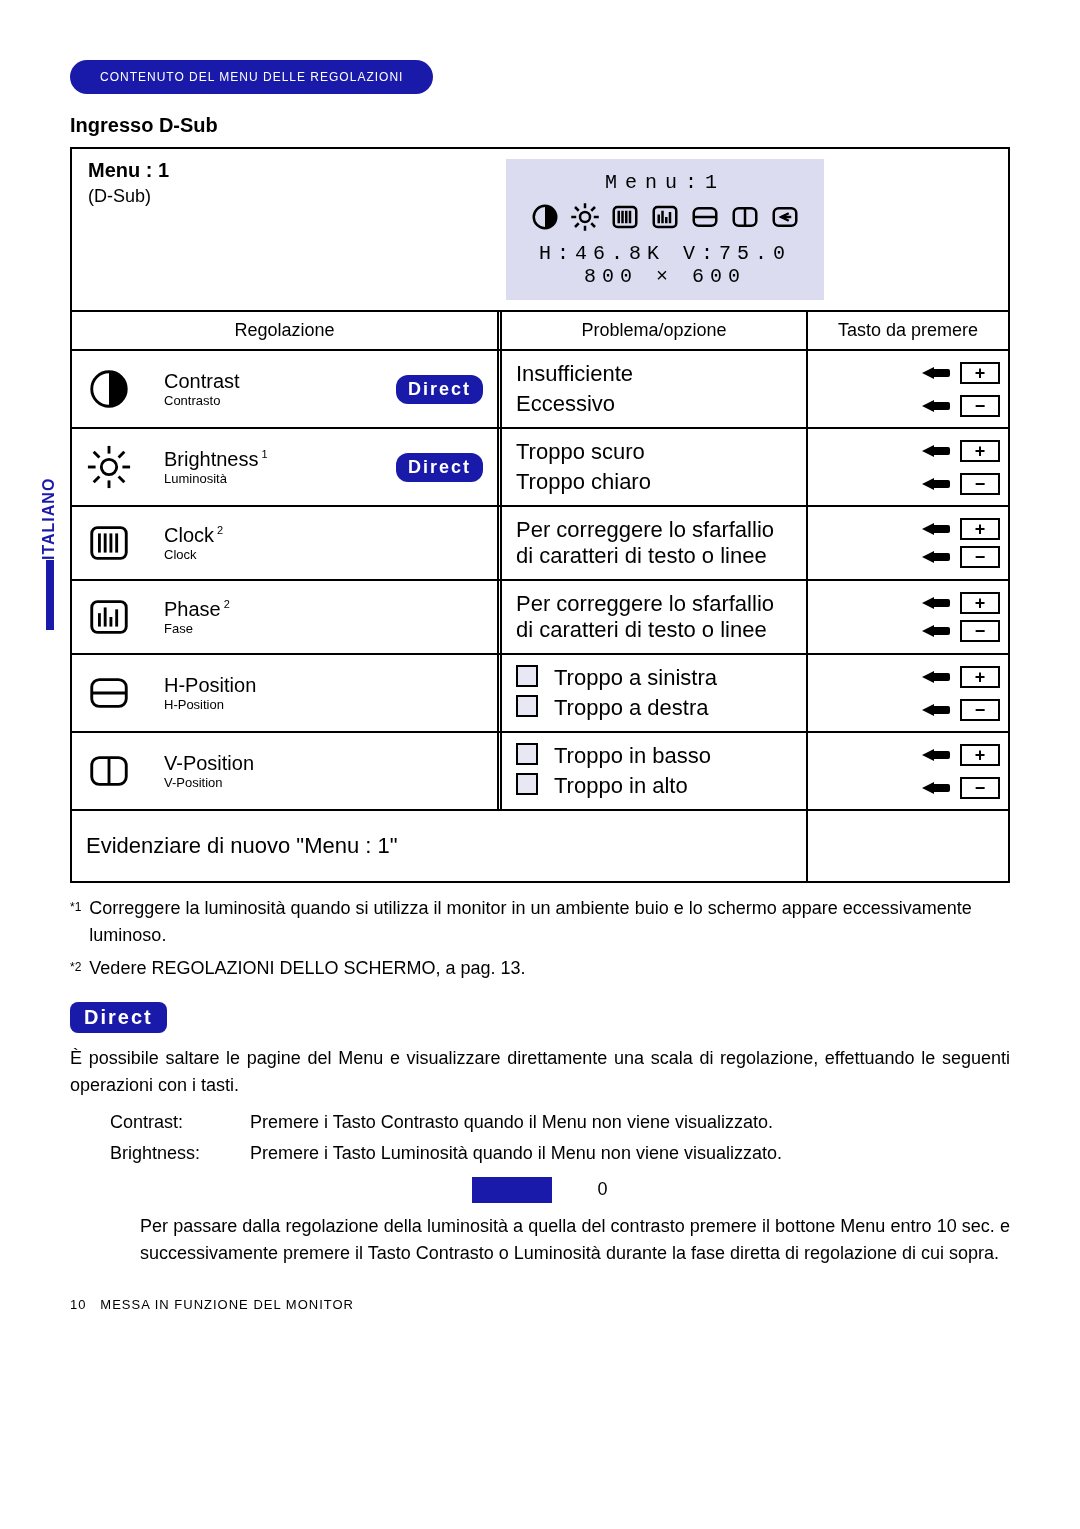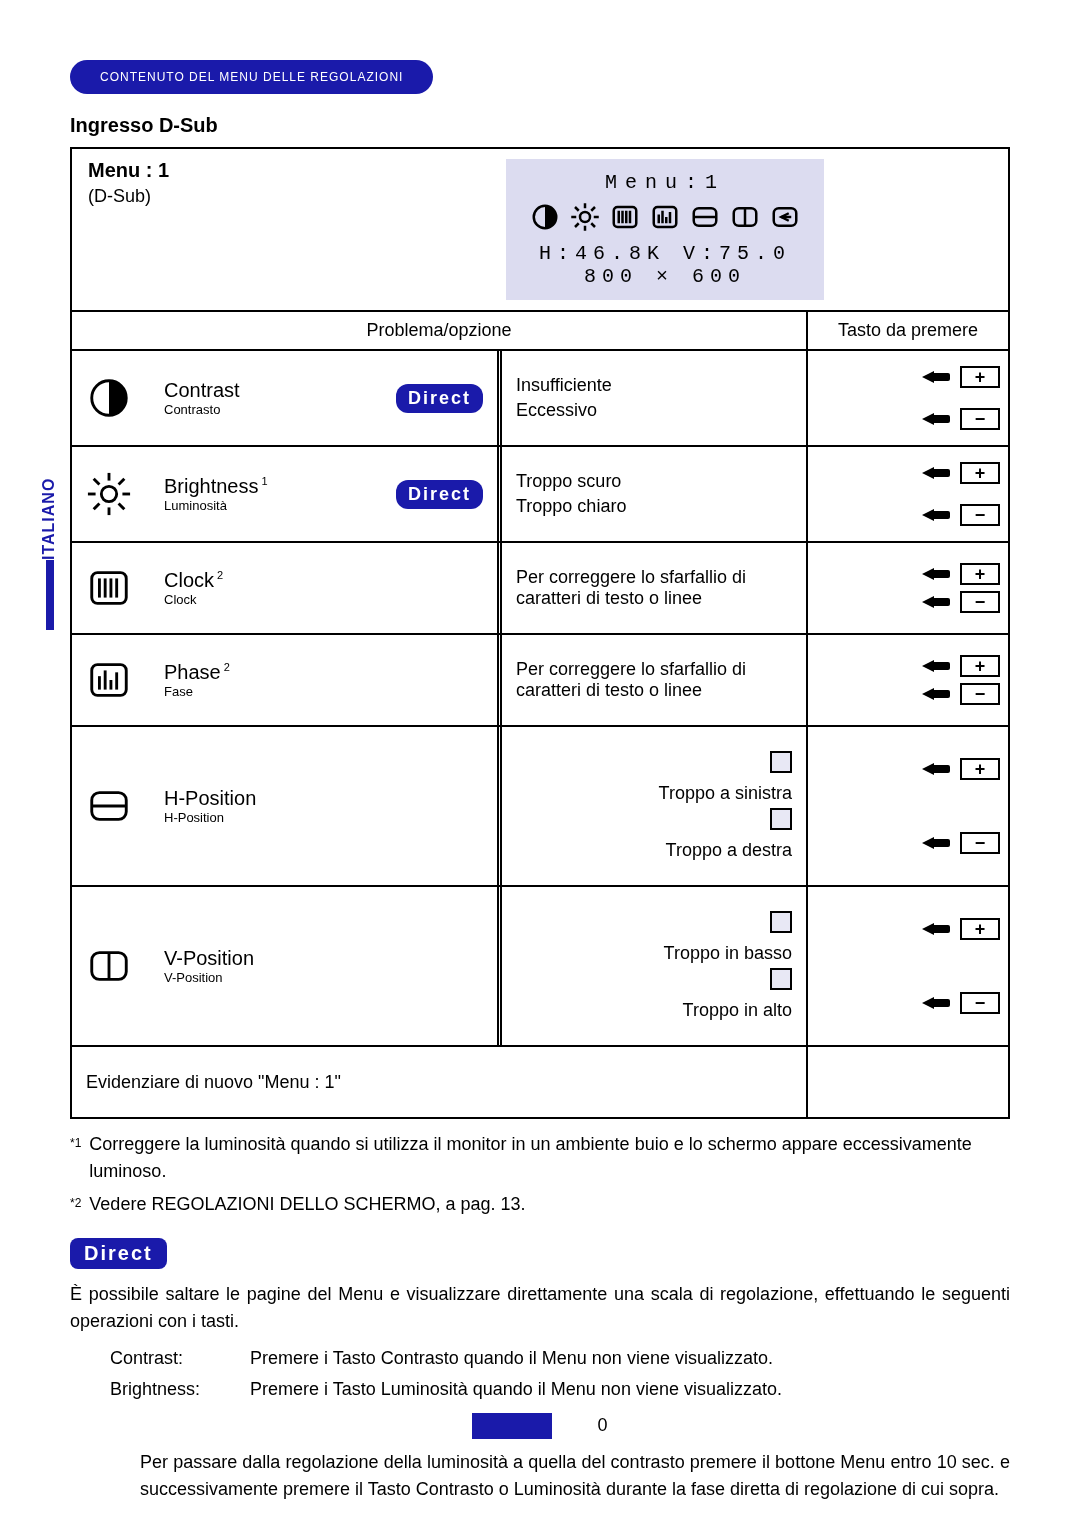--- a/index.html
+++ b/index.html
@@ -104,22 +104,22 @@
     flex: 0 0 430px;
     border-right: 5px double #000;
     display: flex;
     align-items: center;
     padding: 8px 14px;
     gap: 32px;
   }
   .cell-prob {
     flex: 1;
     border-right: 2px solid #000;
-    padding: 24px 14px;
-    font-size: 18px;
+    padding: 10px 14px;
+    font-size: 22px;
     display:flex;
     flex-direction:column;
     justify-content:center;
     gap:4px;
   }
   .cell-key {
     flex: 0 0 200px;
     padding: 8px 8px;
     display:flex;
     flex-direction:column;
@@ -155,21 +155,21 @@
   .hand-left::after {
     content:""; position:absolute; left:10px; top:6px;
     width:18px; height:8px; background:#000; border-radius:2px;
   }
   .key-btn {
     border:2px solid #000;
     width:40px; height:22px;
     display:flex; align-items:center; justify-content:center;
     font-size:18px; font-weight:bold; line-height:1;
   }
-  .prob-with-icon { display:flex; align-items:flex-end; gap:10px;flex-direction:column; }
+  .prob-with-icon { display:flex; align-items:flex-start; gap:16px; }
   .small-sq { width:22px; height:22px; border:2px solid #000; background:#e8e8f5; }
 
   .footnotes { font-size:18px; margin:10px 0 20px 0; line-height:1.5; }
   .footnotes .fn { display:flex; gap:8px; margin-bottom:6px; }
   .footnotes .fn-mark { font-size:12px; line-height:2; }
 
   .direct-section-title {
     background:#1a1aaa;
     color:#fff;
     font-size:20px;
@@ -263,20 +263,21 @@
                 <line x1="9" y1="12" x2="17" y2="12" stroke="#000" stroke-width="2"></line>
               </svg>
           </div>
           <div class="osd-line">H:46.8K V:75.0</div>
           <div class="osd-line">800 × 600</div>
         </div>
       </div>
     </div>
 
     <div class="header-row">
+      <div class="col-reg hdr">Regolazione</div>
       <div class="col-prob hdr">Problema/opzione</div>
       <div class="col-key hdr">Tasto da premere</div>
     </div>
 
     <div id="rows-container">
         <div class="data-row">
           <div class="cell-reg">
             <div class="reg-icon">
               <svg viewBox="0 0 48 48">
                 <circle cx="24" cy="24" r="18" stroke="#000" stroke-width="3" fill="none"></circle>

